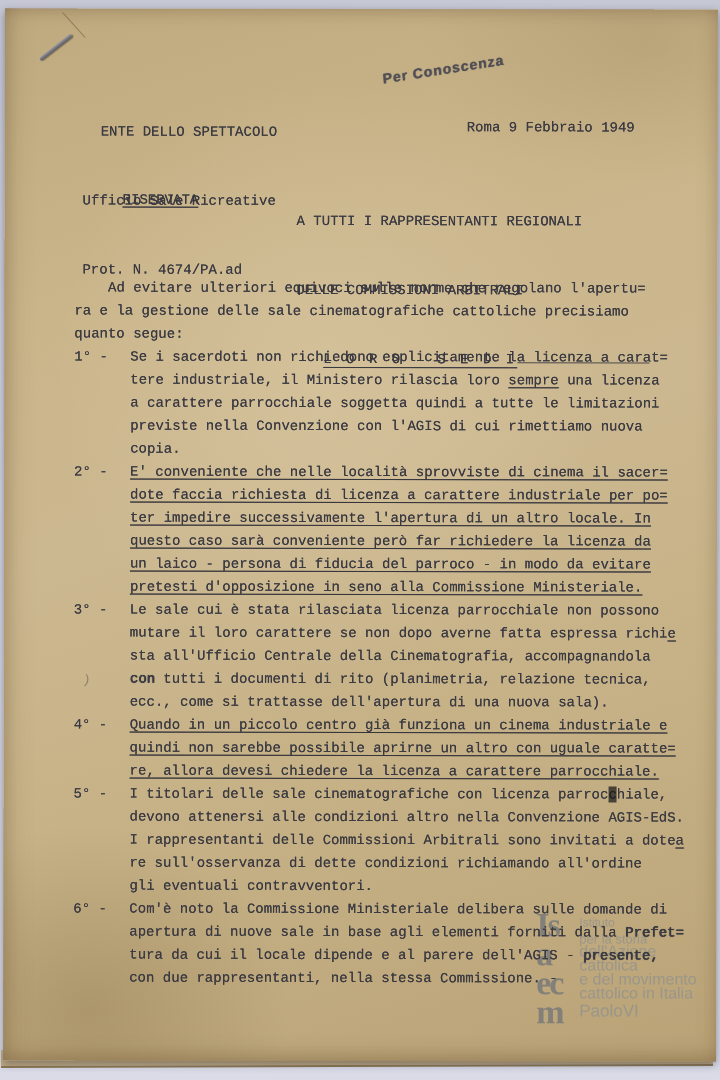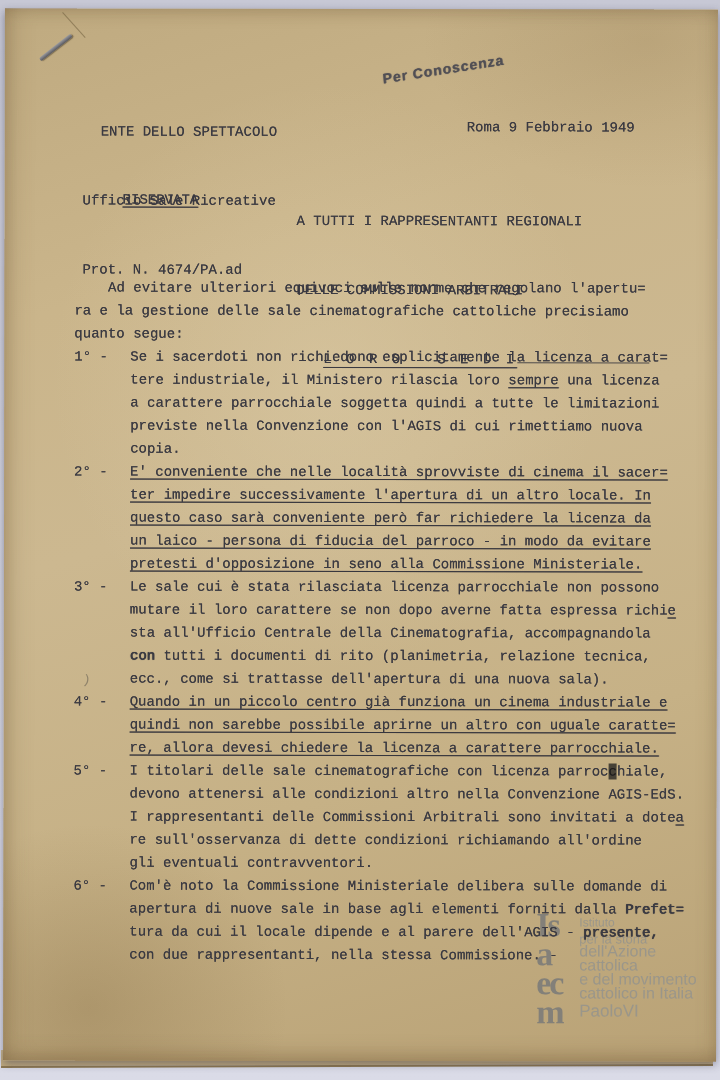--- a/index.html
+++ b/index.html
@@ -127,20 +127,21 @@
         <div class="ln"><span>a carattere parrocchiale soggetta quindi a tutte le limitazioni</span></div>
         <div class="ln"><span>previste nella Convenzione con l'AGIS di cui rimettiamo nuova</span></div>
         <div class="ln"><span>copia.</span></div>
       </div>
     </div>
 
     <div class="item">
       <span class="num">2° -</span>
       <div class="itxt">
         <div class="ln ul"><span>E' conveniente che nelle località sprovviste di cinema il sacer=</span></div>
+        <div class="ln ul"><span>dote faccia richiesta di licenza a carattere industriale per po=</span></div>
         <div class="ln ul"><span>ter impedire successivamente l'apertura di un altro locale. In</span></div>
         <div class="ln ul"><span>questo caso sarà conveniente però far richiedere la licenza da</span></div>
         <div class="ln ul"><span>un laico - persona di fiducia del parroco - in modo da evitare</span></div>
         <div class="ln ul"><span>pretesti d'opposizione in seno alla Commissione Ministeriale.</span></div>
       </div>
     </div>
 
     <div class="item">
       <span class="num">3° -</span>
       <div class="itxt">

